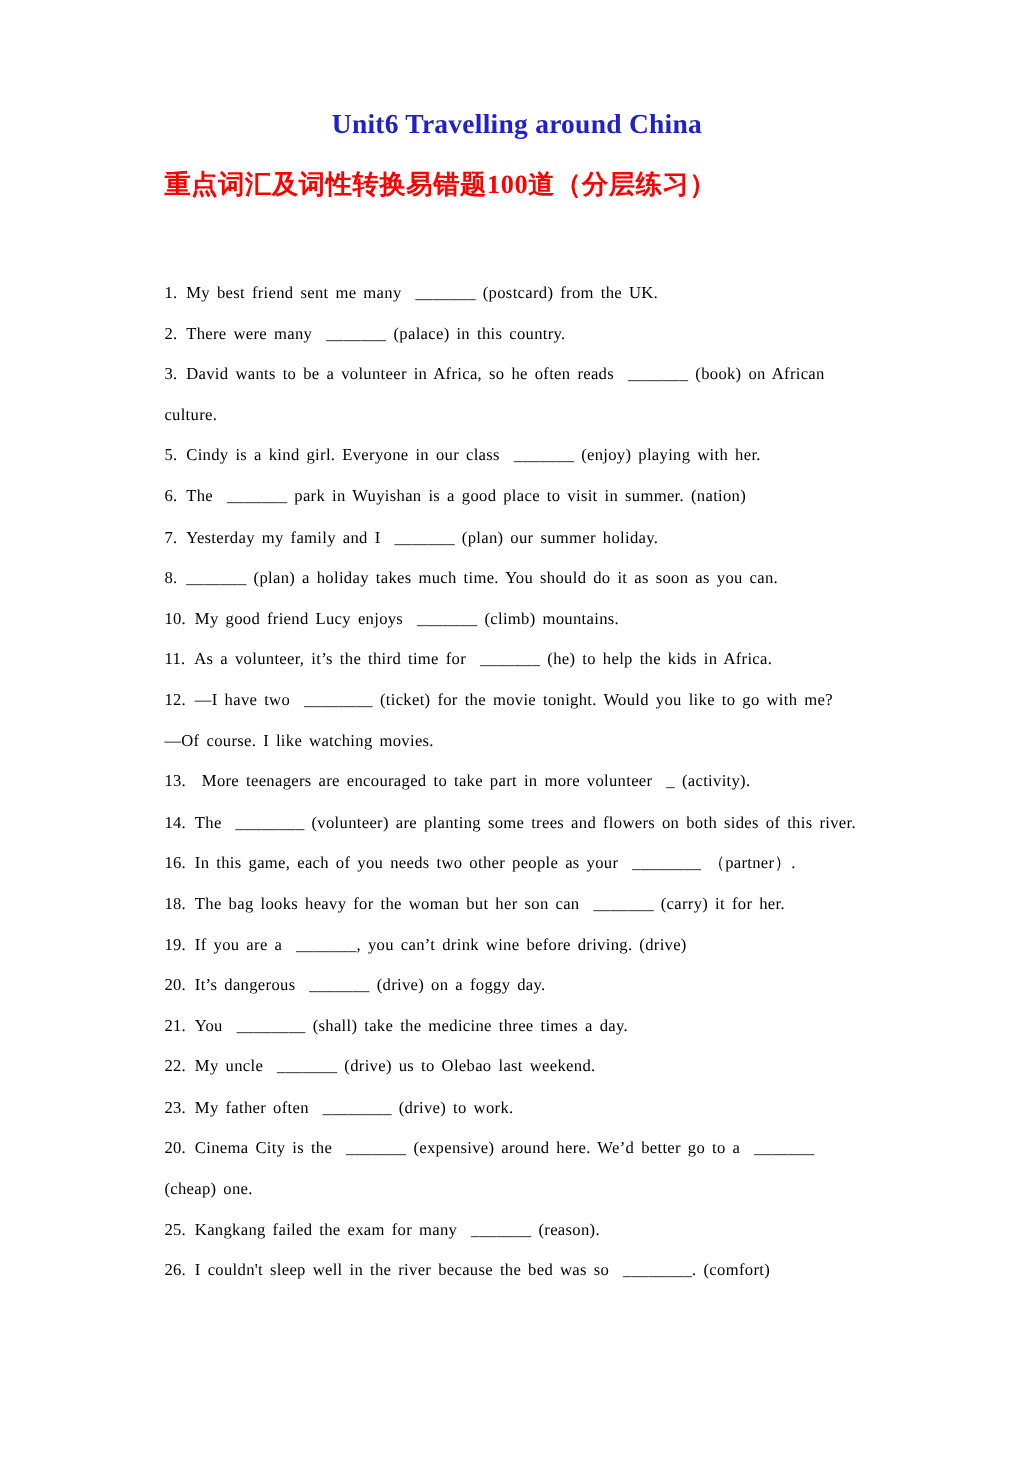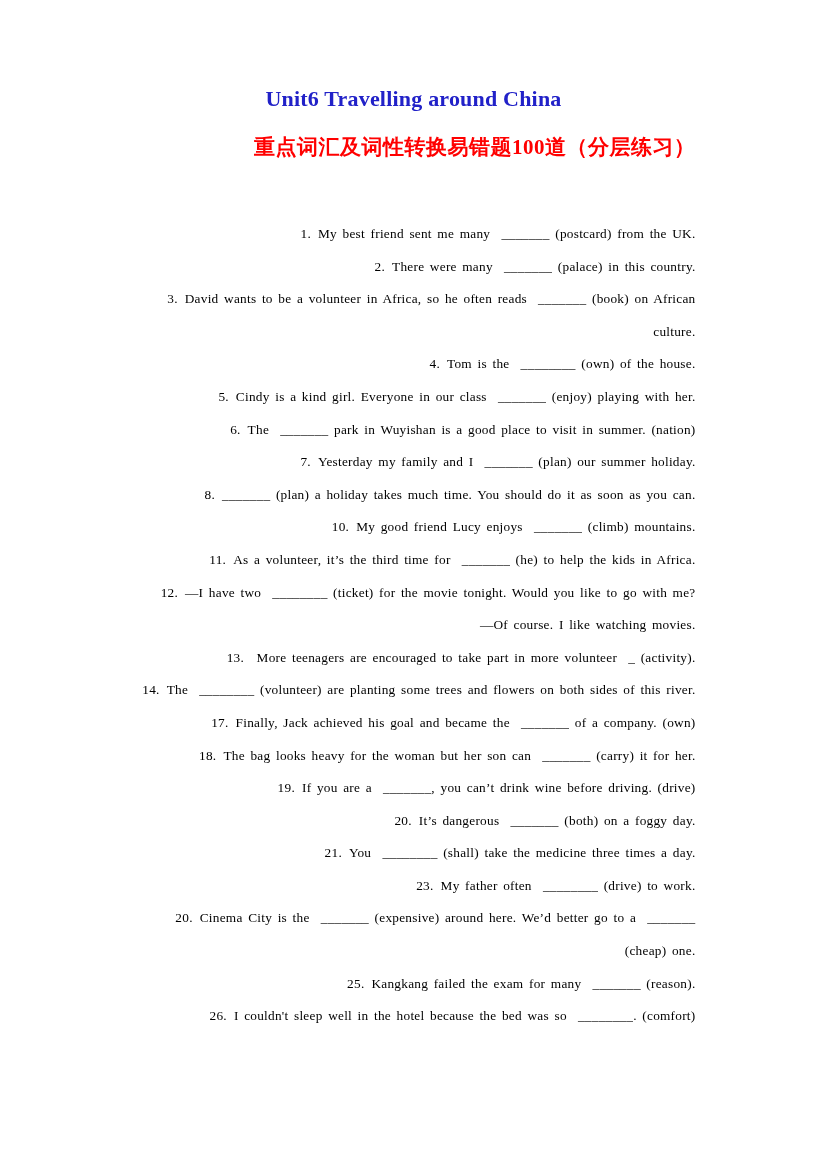--- a/index.html
+++ b/index.html
@@ -23,69 +23,68 @@
     margin: 0;
     text-align: center;
     font-size: 22px;
     font-weight: bold;
     color: #2121c8;
     font-family: "Liberation Serif", "DejaVu Serif", serif;
     letter-spacing: 0.2px;
   }
   .subtitle {
     margin: 21px 0 0 0;
-    text-align: right;
+    text-align: left;
     font-size: 21px;
     font-weight: bold;
     color: #ff0000;
     font-family: "Liberation Serif", "DejaVu Serif", sans-serif;
     letter-spacing: 0.5px;
   }
   .questions {
     margin-top: 57px;
   }
   .q {
     margin: 0;
     font-size: 13.3px;
     line-height: 32.6px;
     white-space: pre-wrap;
     letter-spacing: 0.25px;
     word-spacing: 2px;
     color: #000000;
-    text-align: right;
   }
   .q .num {
     display: inline-block;
     margin-right: 7px;
   }
 </style>
 </head>
 <body>
 
 <div class="page">
   <h1 class="title">Unit6 Travelling around China</h1>
   <h2 class="subtitle">重点词汇及词性转换易错题100道（分层练习）</h2>
   <div class="questions">
       <p class="q"><span class="num">1.</span><span class="txt">My best friend sent me many  _______ (postcard) from the UK.</span></p>
       <p class="q"><span class="num">2.</span><span class="txt">There were many  _______ (palace) in this country.</span></p>
       <p class="q"><span class="num">3.</span><span class="txt">David wants to be a volunteer in Africa, so he often reads  _______ (book) on African culture.</span></p>
-      <p class="q"><span class="num">4.</span><span class="txt">Tom is the  ________ (own) of the house.</span></p>
       <p class="q"><span class="num">5.</span><span class="txt">Cindy is a kind girl. Everyone in our class  _______ (enjoy) playing with her.</span></p>
       <p class="q"><span class="num">6.</span><span class="txt">The  _______ park in Wuyishan is a good place to visit in summer. (nation)</span></p>
       <p class="q"><span class="num">7.</span><span class="txt">Yesterday my family and I  _______ (plan) our summer holiday.</span></p>
       <p class="q"><span class="num">8.</span><span class="txt">_______ (plan) a holiday takes much time. You should do it as soon as you can.</span></p>
       <p class="q"><span class="num">10.</span><span class="txt">My good friend Lucy enjoys  _______ (climb) mountains.</span></p>
       <p class="q"><span class="num">11.</span><span class="txt">As a volunteer, it’s the third time for  _______ (he) to help the kids in Africa.</span></p>
       <p class="q"><span class="num">12.</span><span class="txt">—I have two  ________ (ticket) for the movie tonight. Would you like to go with me?</span></p>
       <p class="q"><span class="txt">—Of course. I like watching movies.</span></p>
       <p class="q"><span class="num">13.</span><span class="txt"> More teenagers are encouraged to take part in more volunteer  _ (activity).</span></p>
       <p class="q"><span class="num">14.</span><span class="txt">The  ________ (volunteer) are planting some trees and flowers on both sides of this river.</span></p>
-      <p class="q"><span class="num">17.</span><span class="txt">Finally, Jack achieved his goal and became the  _______ of a company. (own)</span></p>
+      <p class="q"><span class="num">16.</span><span class="txt">In this game, each of you needs two other people as your  ________ （partner）.</span></p>
       <p class="q"><span class="num">18.</span><span class="txt">The bag looks heavy for the woman but her son can  _______ (carry) it for her.</span></p>
       <p class="q"><span class="num">19.</span><span class="txt">If you are a  _______, you can’t drink wine before driving. (drive)</span></p>
-      <p class="q"><span class="num">20.</span><span class="txt">It’s dangerous  _______ (both) on a foggy day.</span></p>
+      <p class="q"><span class="num">20.</span><span class="txt">It’s dangerous  _______ (drive) on a foggy day.</span></p>
       <p class="q"><span class="num">21.</span><span class="txt">You  ________ (shall) take the medicine three times a day.</span></p>
+      <p class="q"><span class="num">22.</span><span class="txt">My uncle  _______ (drive) us to Olebao last weekend.</span></p>
       <p class="q"><span class="num">23.</span><span class="txt">My father often  ________ (drive) to work.</span></p>
       <p class="q"><span class="num">20.</span><span class="txt">Cinema City is the  _______ (expensive) around here. We’d better go to a  _______ (cheap) one.</span></p>
       <p class="q"><span class="num">25.</span><span class="txt">Kangkang failed the exam for many  _______ (reason).</span></p>
-      <p class="q"><span class="num">26.</span><span class="txt">I couldn't sleep well in the hotel because the bed was so  ________. (comfort)</span></p>
+      <p class="q"><span class="num">26.</span><span class="txt">I couldn't sleep well in the river because the bed was so  ________. (comfort)</span></p>
     </div>
 </div>
 
 </body></html>

